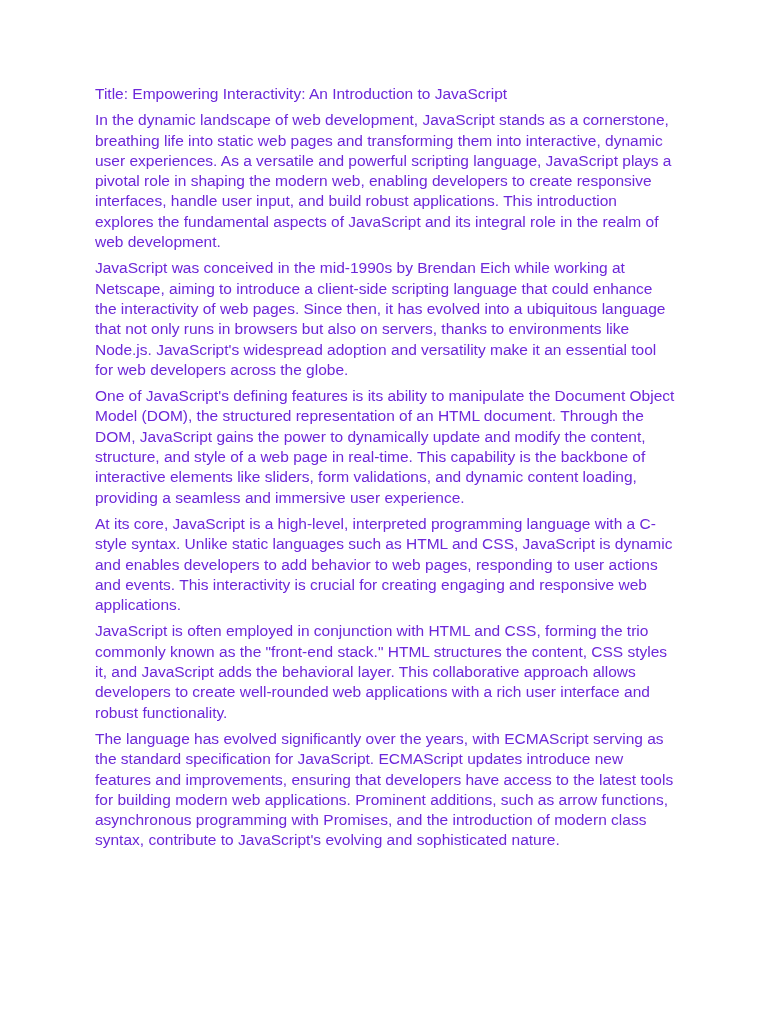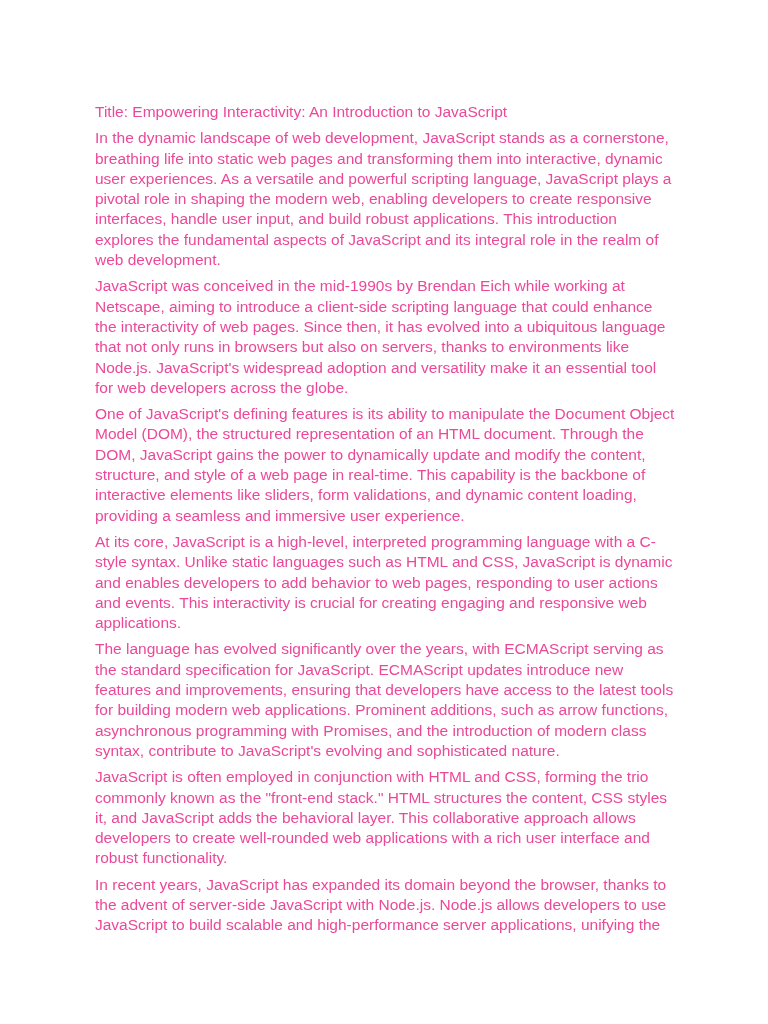--- a/index.html
+++ b/index.html
@@ -14,24 +14,24 @@
     font-family: "Liberation Sans", sans-serif;
   }
   .page {
     position: relative;
     width: 768px;
     height: 1024px;
     background: #ffffff;
   }
   .content {
     position: absolute;
-    top: 102px;
+    top: 84px;
     left: 95px;
     width: 632px;
-    color: #ec4899;
+    color: #6d28d9;
     font-size: 15.5px;
     line-height: 20.3px;
     font-weight: 400;
   }
   .doc-title,
   .para {
     margin: 0 0 6px 0;
     white-space: pre-line;
   }
 </style>
@@ -58,28 +58,25 @@
 Model (DOM), the structured representation of an HTML document. Through the
 DOM, JavaScript gains the power to dynamically update and modify the content,
 structure, and style of a web page in real-time. This capability is the backbone of
 interactive elements like sliders, form validations, and dynamic content loading,
 providing a seamless and immersive user experience.</p>
     <p class="para">At its core, JavaScript is a high-level, interpreted programming language with a C-
 style syntax. Unlike static languages such as HTML and CSS, JavaScript is dynamic
 and enables developers to add behavior to web pages, responding to user actions
 and events. This interactivity is crucial for creating engaging and responsive web
 applications.</p>
+    <p class="para">JavaScript is often employed in conjunction with HTML and CSS, forming the trio
+commonly known as the "front-end stack." HTML structures the content, CSS styles
+it, and JavaScript adds the behavioral layer. This collaborative approach allows
+developers to create well-rounded web applications with a rich user interface and
+robust functionality.</p>
     <p class="para">The language has evolved significantly over the years, with ECMAScript serving as
 the standard specification for JavaScript. ECMAScript updates introduce new
 features and improvements, ensuring that developers have access to the latest tools
 for building modern web applications. Prominent additions, such as arrow functions,
 asynchronous programming with Promises, and the introduction of modern class
 syntax, contribute to JavaScript's evolving and sophisticated nature.</p>
-    <p class="para">JavaScript is often employed in conjunction with HTML and CSS, forming the trio
-commonly known as the "front-end stack." HTML structures the content, CSS styles
-it, and JavaScript adds the behavioral layer. This collaborative approach allows
-developers to create well-rounded web applications with a rich user interface and
-robust functionality.</p>
-    <p class="para">In recent years, JavaScript has expanded its domain beyond the browser, thanks to
-the advent of server-side JavaScript with Node.js. Node.js allows developers to use
-JavaScript to build scalable and high-performance server applications, unifying the</p>
   </div>
 </div>
 
 </body></html>

